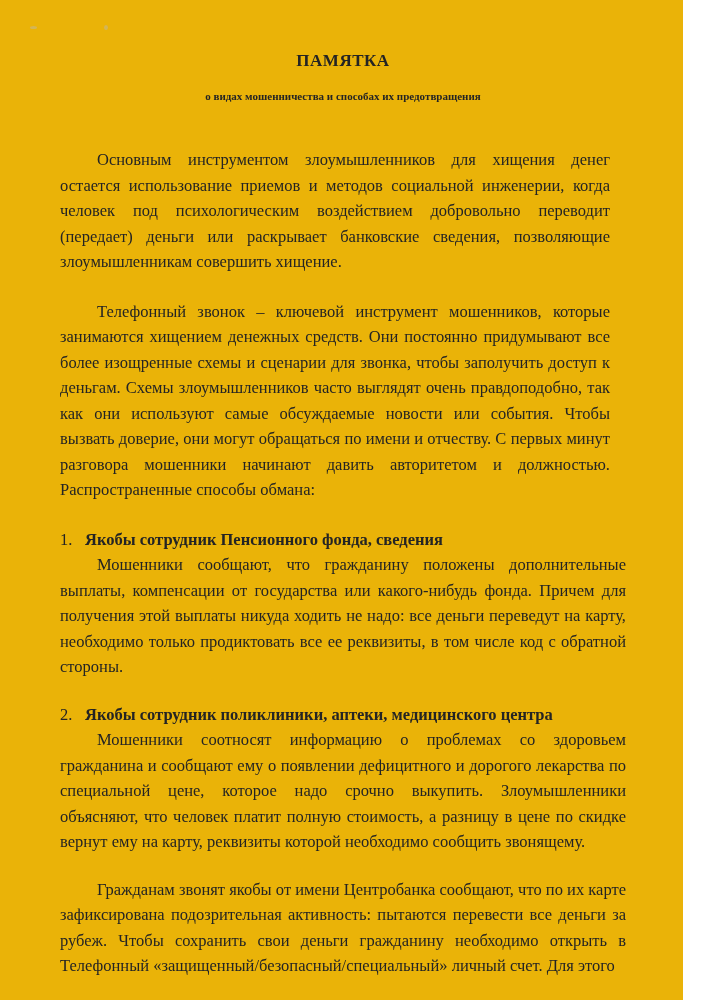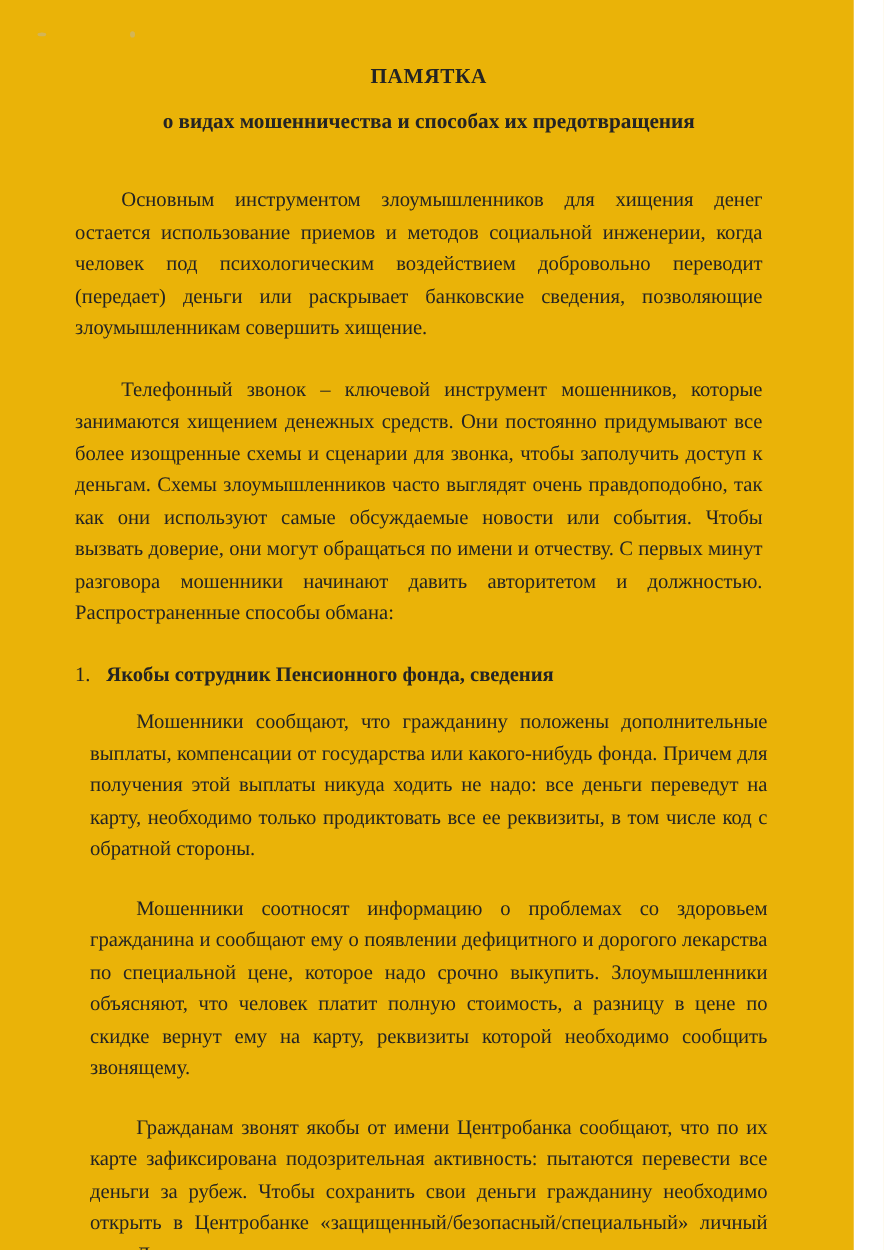--- a/index.html
+++ b/index.html
@@ -31,21 +31,21 @@
   .doc-title {
     text-align: center;
     font-weight: bold;
     font-size: 17px;
     letter-spacing: 0.5px;
     margin: 0 0 10px 0;
   }
   .doc-subtitle {
     text-align: center;
     font-weight: bold;
-    font-size: 17px;
+    font-size: 11px;
     margin: 0 0 38px 0;
   }
   p.body-par {
     margin: 0 16px 24px 0;
     text-align: justify;
     text-align-last: left;
     text-indent: 37px;
   }
   .list-item {
     margin: 0 0 22px 0;
@@ -58,21 +58,21 @@
     margin: 0;
   }
   .item-num {
     display: inline-block;
     width: 25px;
     text-indent: 0;
     font-weight: normal;
   }
   .item-heading b { font-weight: bold; }
   .item-body {
-    margin: 12px;
+    margin: 0;
     text-align: justify;
     text-align-last: left;
     text-indent: 37px;
   }
 </style>
 </head>
 <body>
 
 <div class="page">
   <span class="speck s1"></span>
@@ -83,19 +83,20 @@
 
   <p class="body-par">Основным инструментом злоумышленников для хищения денег остается использование приемов и методов социальной инженерии, когда человек под психологическим воздействием добровольно переводит (передает) деньги или раскрывает банковские сведения, позволяющие злоумышленникам совершить хищение.</p>
   <p class="body-par">Телефонный звонок – ключевой инструмент мошенников, которые занимаются хищением денежных средств. Они постоянно придумывают все более изощренные схемы и сценарии для звонка, чтобы заполучить доступ к деньгам. Схемы злоумышленников часто выглядят очень правдоподобно, так как они используют самые обсуждаемые новости или события. Чтобы вызвать доверие, они могут обращаться по имени и отчеству. С первых минут разговора мошенники начинают давить авторитетом и должностью. Распространенные способы обмана:</p>
 
   <div class="list-item">
     <div class="item-heading"><span class="item-num">1.</span><b>Якобы сотрудник Пенсионного фонда, сведения</b><span></span></div>
     <p class="item-body">Мошенники сообщают, что гражданину положены дополнительные выплаты, компенсации от государства или какого-нибудь фонда. Причем для получения этой выплаты никуда ходить не надо: все деньги переведут на карту, необходимо только продиктовать все ее реквизиты, в том числе код с обратной стороны.</p>
   </div>
 
   <div class="list-item">
+    <div class="item-heading"><span class="item-num">2.</span><b>Якобы сотрудник поликлиники, аптеки, медицинского центра</b><span></span></div>
     <p class="item-body">Мошенники соотносят информацию о проблемах со здоровьем гражданина и сообщают ему о появлении дефицитного и дорогого лекарства по специальной цене, которое надо срочно выкупить. Злоумышленники объясняют, что человек платит полную стоимость, а разницу в цене по скидке вернут ему на карту, реквизиты которой необходимо сообщить звонящему.</p>
   </div>
 
   <div class="list-item">
-    <p class="item-body">Гражданам звонят якобы от имени Центробанка сообщают, что по их карте зафиксирована подозрительная активность: пытаются перевести все деньги за рубеж. Чтобы сохранить свои деньги гражданину необходимо открыть в Центробанке «защищенный/безопасный/специальный» личный счет. Для этого</p>
+    <p class="item-body">Гражданам звонят якобы от имени Центробанка сообщают, что по их карте зафиксирована подозрительная активность: пытаются перевести все деньги за рубеж. Чтобы сохранить свои деньги гражданину необходимо открыть в Телефонный «защищенный/безопасный/специальный» личный счет. Для этого</p>
   </div>
 </div>
 
 </body></html>

